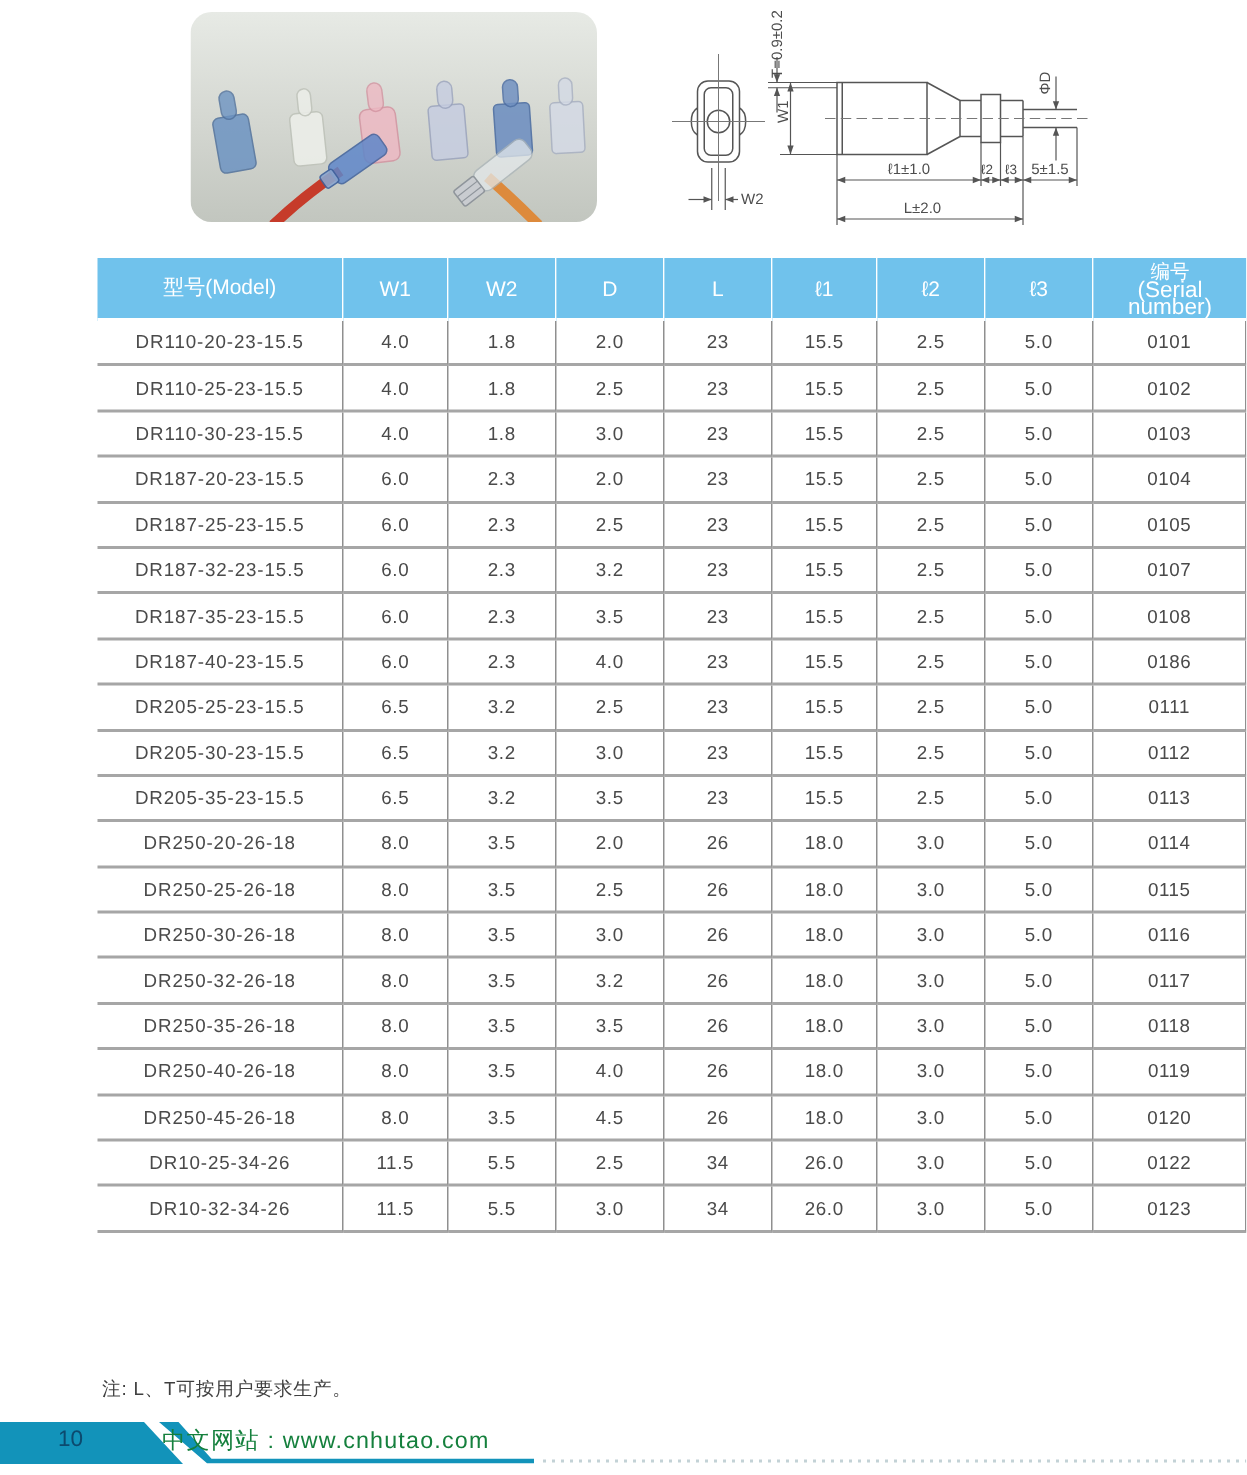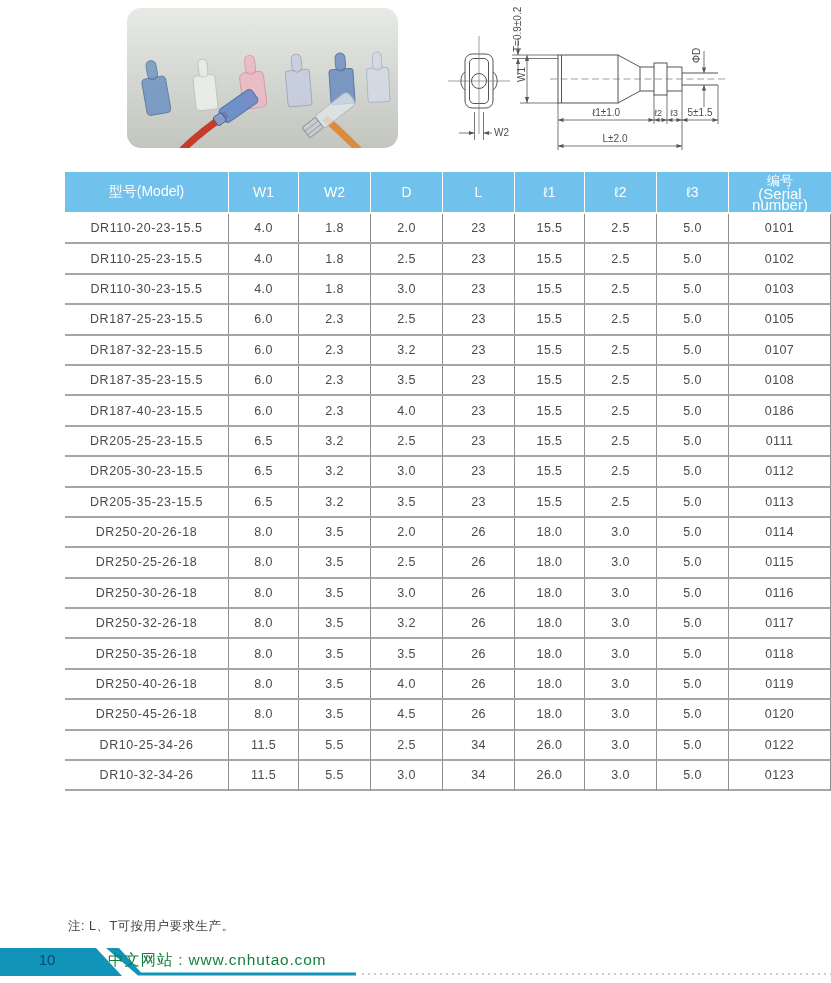--- a/index.html
+++ b/index.html
@@ -256,20 +256,31 @@
             <td>4.0</td>
             <td>1.8</td>
             <td>3.0</td>
             <td>23</td>
             <td>15.5</td>
             <td>2.5</td>
             <td>5.0</td>
             <td>0103</td>
           </tr>
           <tr>
+            <td>DR187-20-23-15.5</td>
+            <td>6.0</td>
+            <td>2.3</td>
+            <td>2.0</td>
+            <td>23</td>
+            <td>15.5</td>
+            <td>2.5</td>
+            <td>5.0</td>
+            <td>0104</td>
+          </tr>
+          <tr>
             <td>DR187-25-23-15.5</td>
             <td>6.0</td>
             <td>2.3</td>
             <td>2.5</td>
             <td>23</td>
             <td>15.5</td>
             <td>2.5</td>
             <td>5.0</td>
             <td>0105</td>
           </tr>

